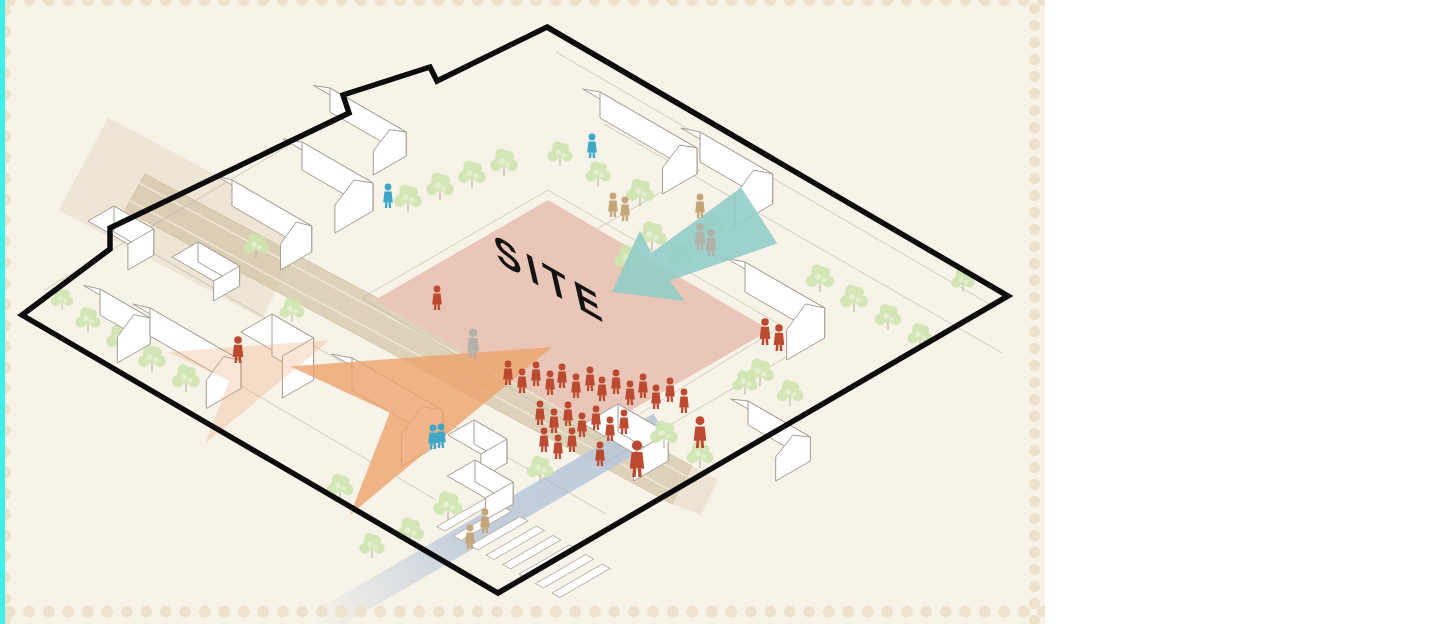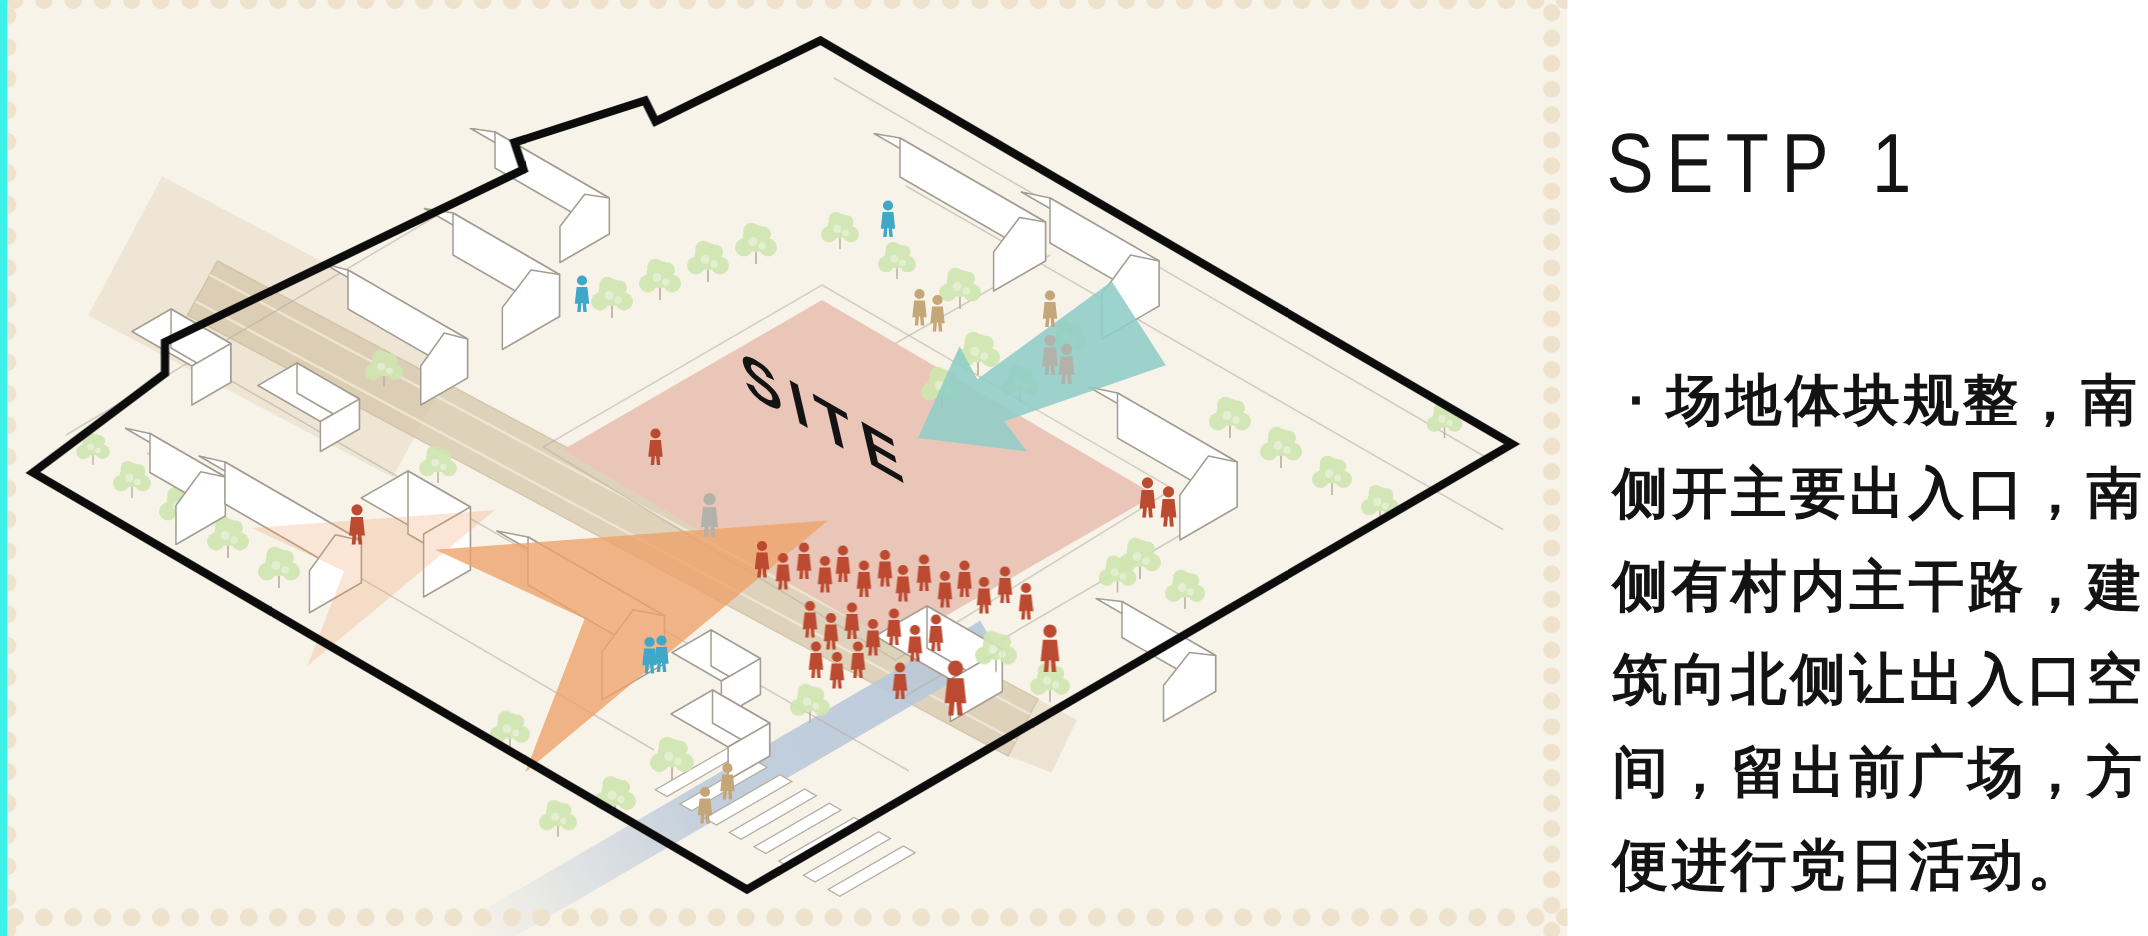--- a/index.html
+++ b/index.html
@@ -282,25 +282,14 @@
         </g>
         <polygon points="547,27 1008,296 498,593 22,315 110,249 110,228 349,113 343,95 430,67 437,81" class="boundary"></polygon>
       </svg>
     <div class="dots top"></div>
     <div class="dots bottom"></div>
     <div class="dots left"></div>
     <div class="dots right"></div>
   </div>
   <div class="cyan-strip"></div>
 
-  <div class="text-panel">
-    <h1 class="step-title">SETP 1</h1>
-    <div class="para">
-      <div class="line"><span class="bullet">·</span><span>场地体块规整，南</span></div>
-      <div class="line">侧开主要出入口，南</div>
-      <div class="line">侧有村内主干路，建</div>
-      <div class="line">筑向北侧让出入口空</div>
-      <div class="line">间，留出前广场，方</div>
-      <div class="line">便进行党日活动。</div>
-    </div>
-  </div>
 
 </div>
 
 </body></html>

